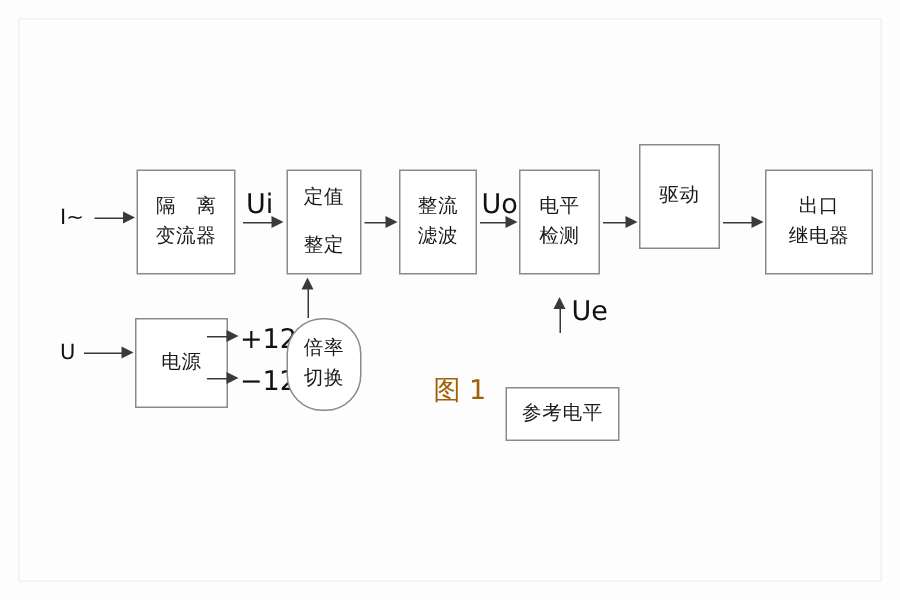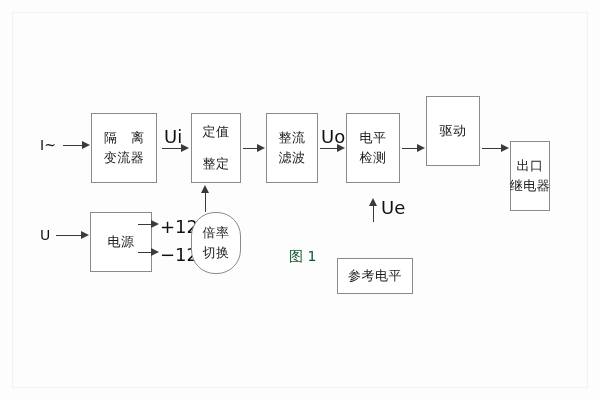--- a/index.html
+++ b/index.html
@@ -70,21 +70,21 @@
     border-bottom: 8px solid #3a3a3a;
   }
   
   .label {
     position: absolute;
     color: #111111;
     font-size: 18px;
     white-space: nowrap;
   }
   .label.big { font-size: 14px; }
-  .caption { position: absolute; font-size: 14px; color: #14532d; white-space: nowrap; }
+  .caption { position: absolute; font-size: 18px; color: #a16207; white-space: nowrap; }
 </style>
 </head>
 <body>
 
 <div id="canvas">
   <div class="frame"></div>
 
   <div class="label big" style="left:40px; top:137px;">I~</div>
   <div class="hline" style="left:63px; top:145px; width:20px;"></div>
   <div class="arrow-r" style="left:82px; top:140.5px;"></div>
@@ -123,21 +123,21 @@
   <div class="hline" style="left:402px; top:148px; width:16px;"></div>
   <div class="arrow-r" style="left:417px; top:143.5px;"></div>
 
   <div class="block one-line" style="left:426px; top:96px; width:54px; height:70px;">
     <span class="ln">驱动</span>
   </div>
 
   <div class="hline" style="left:482px; top:148px; width:20px;"></div>
   <div class="arrow-r" style="left:501px; top:143.5px;"></div>
 
-  <div class="block" style="left:510px; top:113px; width:40px; height:70px;margin-top:28px;">
+  <div class="block" style="left:510px; top:113px; width:72px; height:70px;">
     <span class="ln">出口</span>
     <span class="ln">继电器</span>
   </div>
 
   <div class="label big" style="left:40px; top:227px;">U</div>
   <div class="hline" style="left:56px; top:235px; width:26px;"></div>
   <div class="arrow-r" style="left:81px; top:230.5px;"></div>
 
   <div class="block one-line" style="left:90px; top:212px; width:62px; height:60px;">
     <span class="ln">电源</span>

